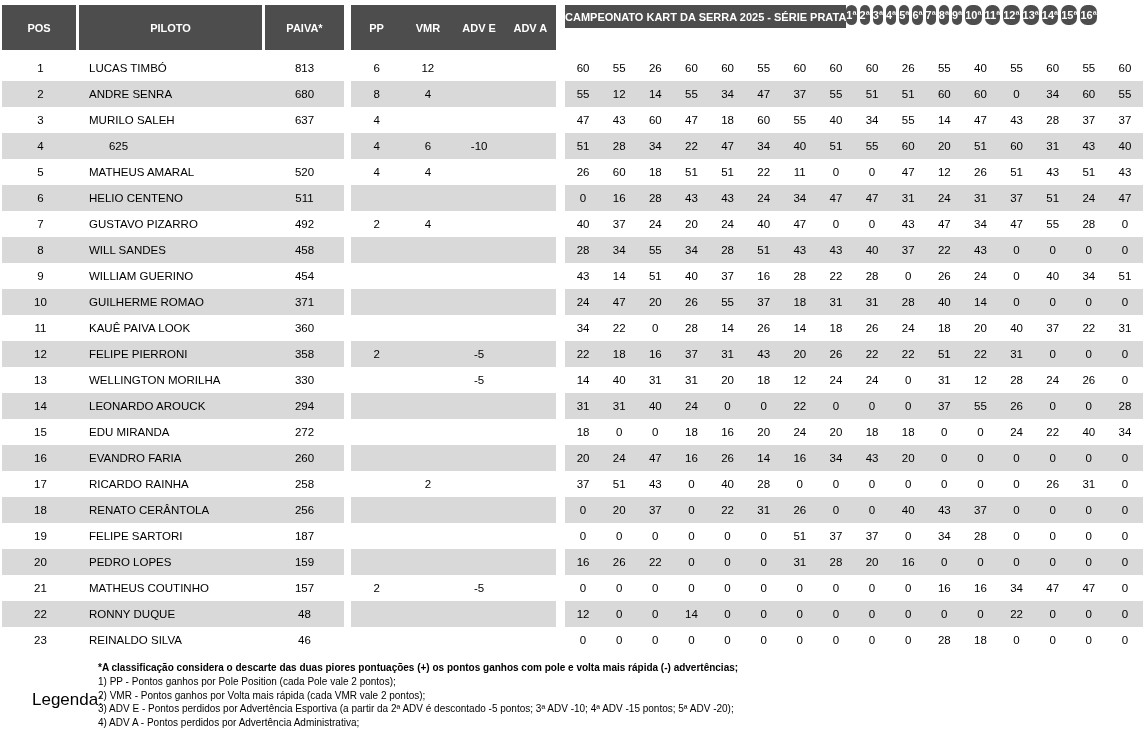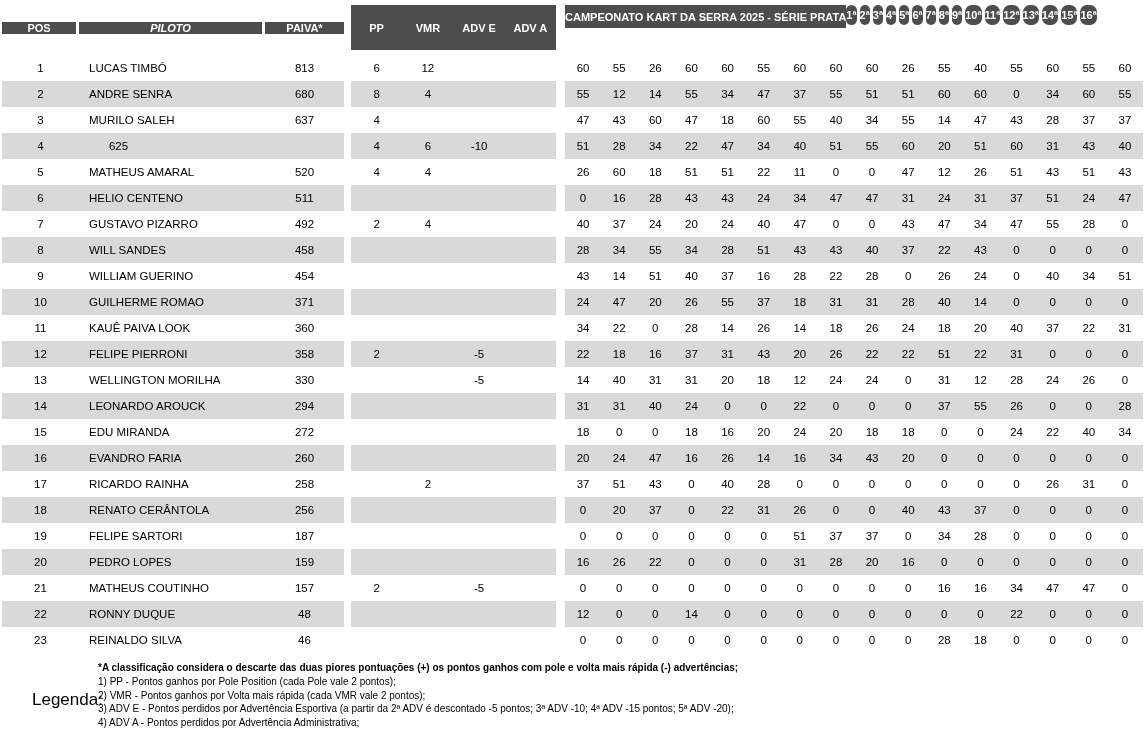--- a/index.html
+++ b/index.html
@@ -12,27 +12,27 @@
   }
   :root {
     --hdr-bg: #4d4d4d;
     --alt-bg: #d9d9d9;
   }
   .sheet { position: relative; width: 1145px; height: 736px; background: #fff; }
   .table-area { position: absolute; left: 2px; top: 5px; }
 
   
   .hdr { display: flex; height: 45px; }
-  .hgroup-left { display: flex; gap: 3px; width: 342px; align-items: center; }
+  .hgroup-left { display: flex; gap: 3px; width: 342px; }
   .hcell {
     background: var(--hdr-bg); color: #fff; font-weight: bold; font-size: 11px;
     display: flex; align-items: center; justify-content: center;
   }
   .hcell.pos { width: 74px; }
-  .hcell.piloto { width: 183px; font-style: italic; }
+  .hcell.piloto { width: 183px; }
   .hcell.pontos { width: 79px; }
   .hgroup-mid { display: flex; gap: 0; width: 205px; margin-left: 7px; }
   .hgroup-mid .hcell { flex: 1; }
   .hgroup-races { width: 578px; margin-left: 9px; display: flex; }
   .title-bar {
     height: 23px; margin-bottom: 2px; background: var(--hdr-bg);
     color: #fff; font-weight: bold; font-size: 11px;
     display: flex; align-items: center; justify-content: center;
   }
   .race-cols { display: flex; gap: 3px; height: 20px; }

